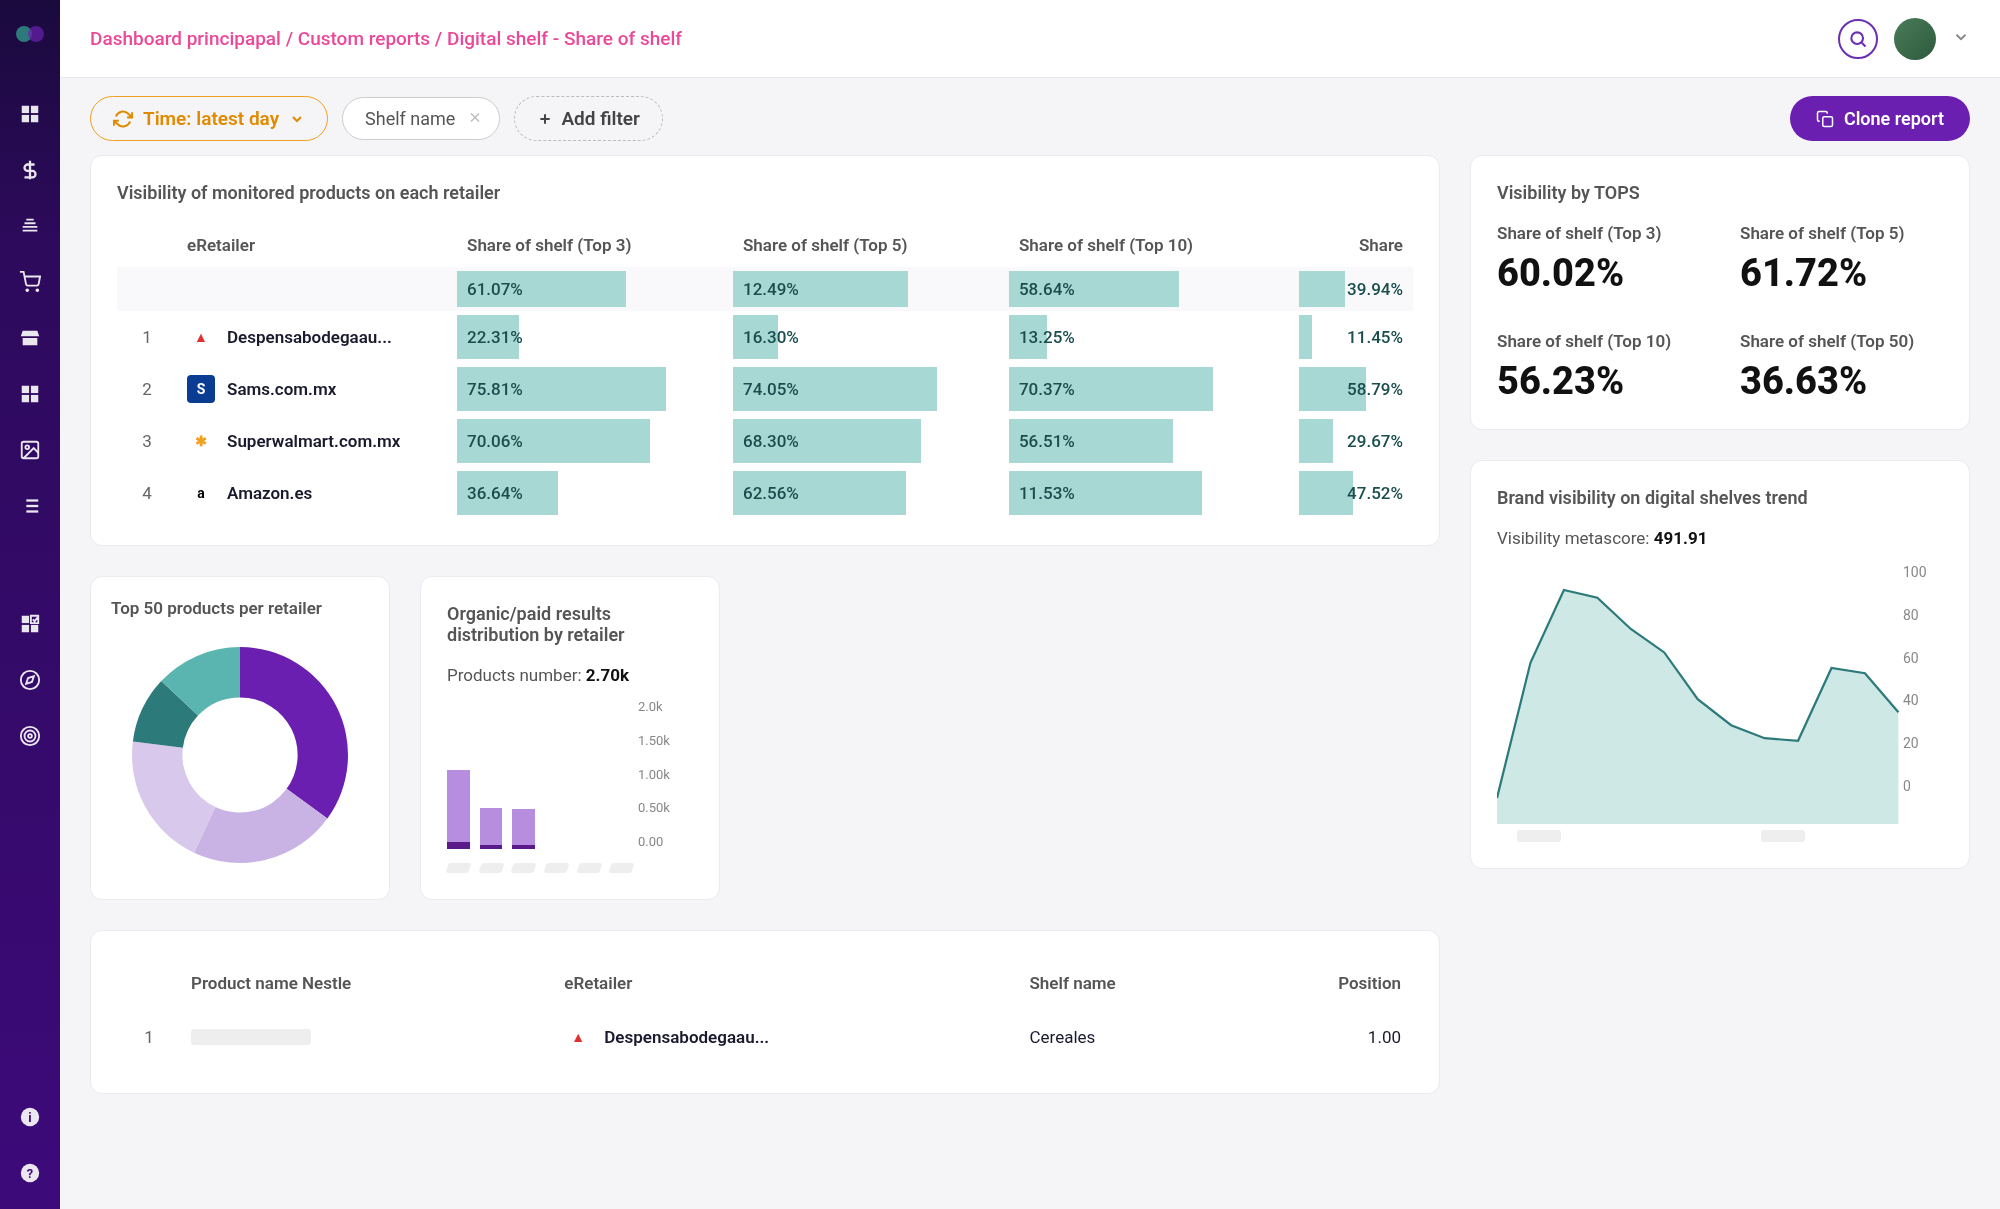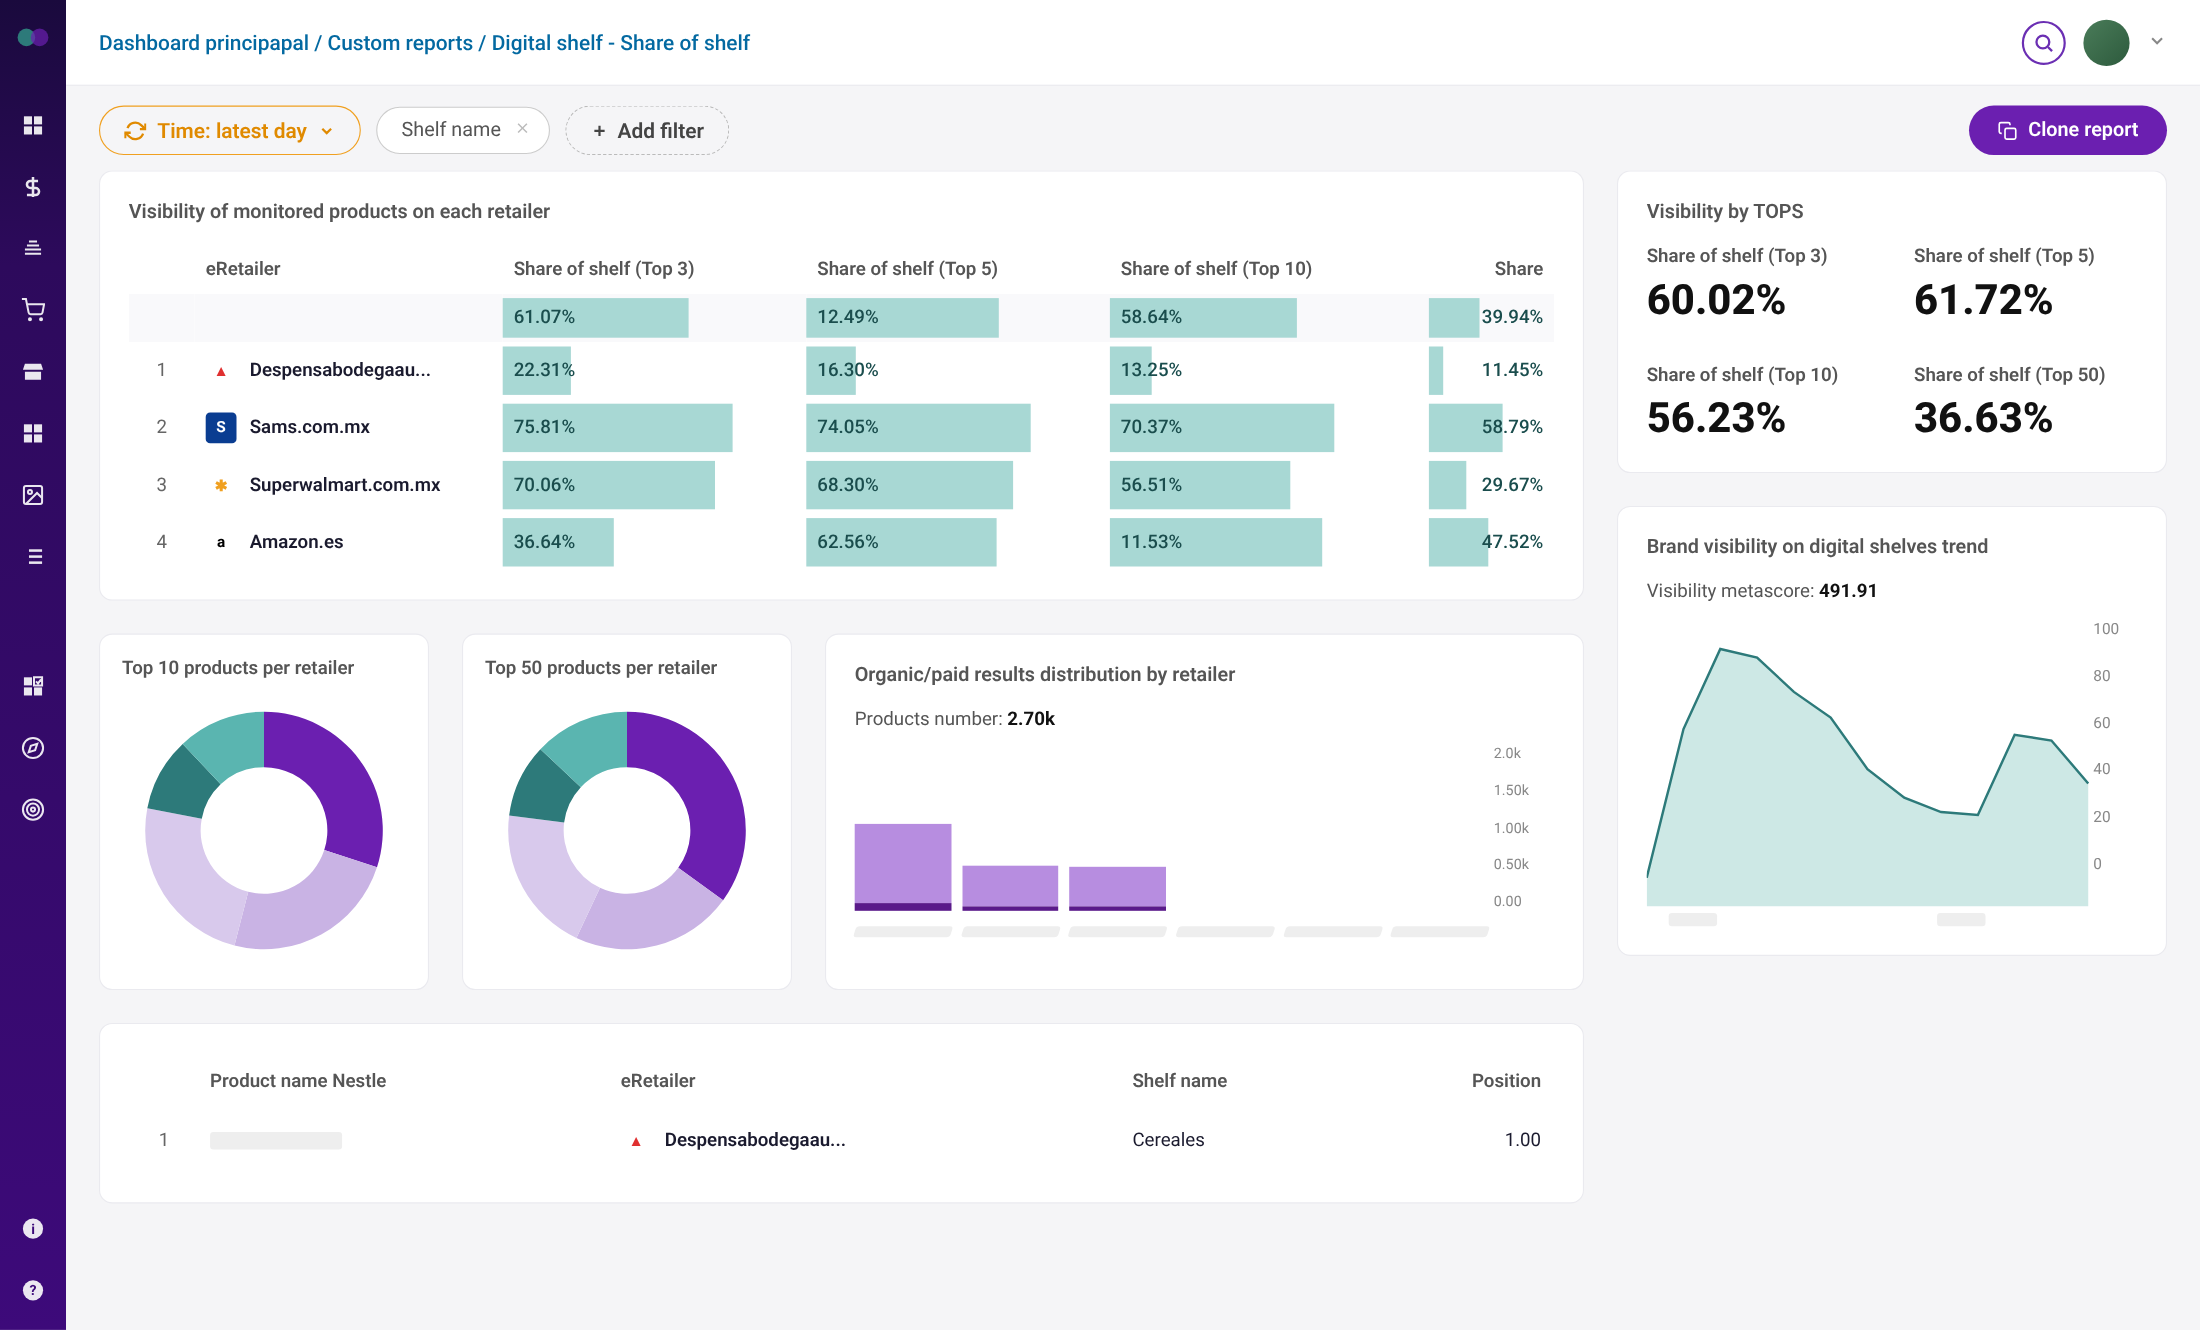--- a/index.html
+++ b/index.html
@@ -52,21 +52,21 @@
 
 .topbar {
   height: 78px;
   background: #fff;
   border-bottom: 1px solid #e8e8ed;
   display: flex;
   align-items: center;
   padding: 0 30px;
 }
 .breadcrumb {
-  color: #0369a1;
+  color: #ec4899;
   font-size: 19px;
   font-weight: 500;
 }
 .topbar-right {
   margin-left: auto;
   display: flex;
   align-items: center;
   gap: 16px;
 }
 .search-circle {
@@ -608,30 +608,20 @@
                 <td class="pct-cell" style=""><div class="pct-bar" style="width:62.56%"></div><span class="pct-text">62.56%</span></td>
                 <td class="pct-cell" style=""><div class="pct-bar" style="width:66.3%"></div><span class="pct-text">11.53%</span></td>
                 <td class="pct-cell" style="text-align:right"><div class="pct-bar" style="width:47.52%"></div><span class="pct-text">47.52%</span></td>
               </tr>
             </tbody>
         </table>
       </div>
 
       <div class="small-row">
         <div class="card donut-card">
-          <div class="donut-title">Top 10 products per retailer</div>
-          <svg class="donut-svg" id="donut1" viewBox="0 0 200 200">
-              <path d="M100 10 A90 90 0 0 1 185.59508646656383 127.81152949374527 L145.65071278216737 114.83281572999748 A48 48 0 0 0 100 52 Z" fill="#6b1fb0"></path>
-              <path d="M185.59508646656383 127.81152949374527 A90 90 0 0 1 77.61791015516309 187.1724845015768 L88.06288541608697 146.4919917341743 A48 48 0 0 0 145.65071278216737 114.83281572999748 Z" fill="#c9b3e4"></path>
-              <path d="M77.61791015516309 187.1724845015768 A90 90 0 0 1 11.594147434418005 83.13568168728486 L52.850211965022936 91.00569689988525 A48 48 0 0 0 88.06288541608697 146.4919917341743 Z" fill="#d8c9ec"></path>
-              <path d="M11.594147434418005 83.13568168728486 A90 90 0 0 1 38.390760466417994 34.39282353207298 L67.14173891542293 65.00950588377225 A48 48 0 0 0 52.850211965022936 91.00569689988525 Z" fill="#2d7a7a"></path>
-              <path d="M38.390760466417994 34.39282353207298 A90 90 0 0 1 99.99999999999999 10 L99.99999999999999 52 A48 48 0 0 0 67.14173891542293 65.00950588377225 Z" fill="#5ab5b0"></path>
-            </svg>
-        </div>
-        <div class="card donut-card">
           <div class="donut-title">Top 50 products per retailer</div>
           <svg class="donut-svg" id="donut2" viewBox="0 0 200 200">
               <path d="M100 10 A90 90 0 0 1 172.8115294937453 152.90067270632255 L138.8328157299975 128.2136921100387 A48 48 0 0 0 100 52 Z" fill="#6b1fb0"></path>
               <path d="M172.8115294937453 152.90067270632255 A90 90 0 0 1 61.679863759143494 181.43443472194178 L79.56259400487653 143.43169851836893 A48 48 0 0 0 138.8328157299975 128.2136921100387 Z" fill="#c9b3e4"></path>
               <path d="M61.679863759143494 181.43443472194178 A90 90 0 0 1 10.709676881696993 88.72000897921265 L52.378494336905064 93.98400478891341 A48 48 0 0 0 79.56259400487653 143.43169851836893 Z" fill="#d8c9ec"></path>
               <path d="M10.709676881696993 88.72000897921265 A90 90 0 0 1 34.39282353207294 38.390760466418044 L65.00950588377223 67.14173891542296 A48 48 0 0 0 52.378494336905064 93.98400478891341 Z" fill="#2d7a7a"></path>
               <path d="M34.39282353207294 38.390760466418044 A90 90 0 0 1 99.99999999999999 10 L99.99999999999999 52 A48 48 0 0 0 65.00950588377223 67.14173891542296 Z" fill="#5ab5b0"></path>
             </svg>
         </div>
         <div class="card bar-card">

